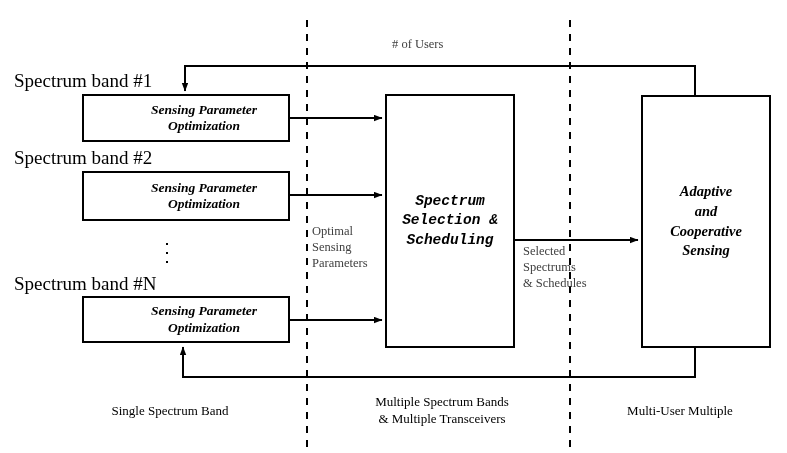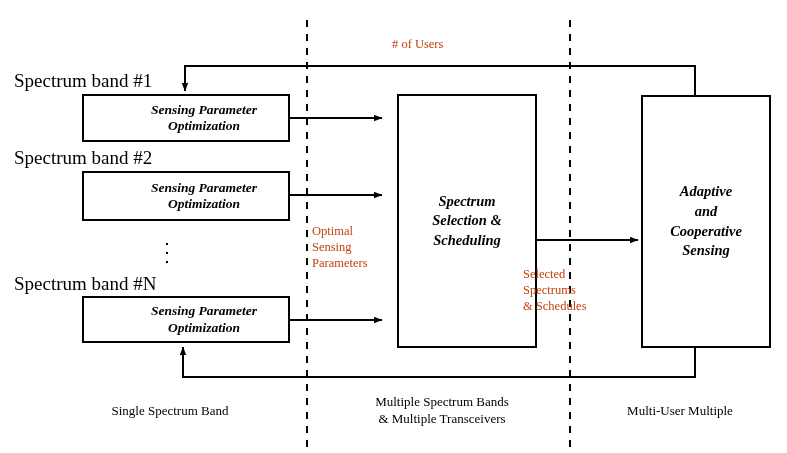--- a/index.html
+++ b/index.html
@@ -46,21 +46,21 @@
   }
   .band-label {
     position: absolute;
     font-size: 19px;
     color: #000000;
     white-space: nowrap;
   }
   .edge-label {
     position: absolute;
     font-size: 12.5px;
-    color: #c2410c;
+    color: #404040;
     line-height: 1.28;
     white-space: nowrap;
   }
   .section-caption {
     position: absolute;
     font-size: 13px;
     color: #000000;
     text-align: center;
     line-height: 1.3;
     white-space: nowrap;
@@ -136,21 +136,21 @@
       <span>Optimization</span>
     </span>
   </div>
 
   <div class="vdots" style="left:166px; top:243px;">
     <i></i>
       <i></i>
       <i></i>
   </div>
 
-  <div class="node-box tall-box" style="left:397px; top:94px; width:140px; height:254px;">
+  <div class="node-box tall-box" style="left:385px; top:94px; width:130px; height:254px;font-family:Liberation Mono, monospace;">
     <span>
       <span>Spectrum</span><br>
       <span>Selection &amp;</span><br>
       <span>Scheduling</span>
     </span>
   </div>
 
   <div class="node-box tall-box" style="left:641px; top:95px; width:130px; height:253px;">
     <span>
       <span>Adaptive</span><br>
@@ -161,21 +161,21 @@
   </div>
 
   <div class="edge-label" style="left:392px; top:36px;"># of Users</div>
 
   <div class="edge-label" style="left:312px; top:212px;margin-top:11px;">
     <span>Optimal</span><br>
     <span>Sensing</span><br>
     <span>Parameters</span>
   </div>
 
-  <div class="edge-label" style="left:523px; top:243px;margin-top:23px;">
+  <div class="edge-label" style="left:523px; top:243px;">
     <span>Selected</span><br>
     <span>Spectrums</span><br>
     <span>&amp; Schedules</span>
   </div>
 
   <div class="section-caption" style="left:318px; top:394px; width:248px;">
     <span>Multiple Spectrum Bands</span><br>
     <span>&amp; Multiple Transceivers</span>
   </div>
 

